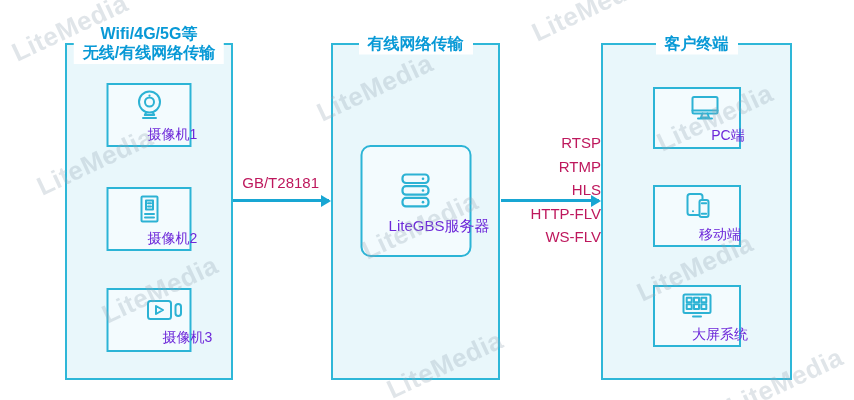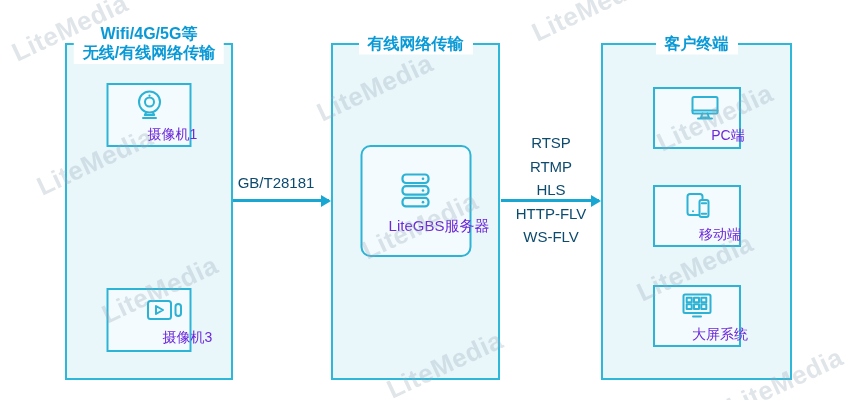--- a/index.html
+++ b/index.html
@@ -41,22 +41,22 @@
   
   .arrow{position:absolute;height:3px;background:#18a6d3;}
   .arrow::after{
     content:"";position:absolute;right:-2px;top:50%;transform:translateY(-50%);
     border-left:10px solid #18a6d3;border-top:6px solid transparent;
     border-bottom:6px solid transparent;width:0;height:0;
   }
   .arrow1{left:233px;top:199px;width:96px;}
   .arrow2{left:501px;top:199px;width:98px;}
   .conn-label{
-    position:absolute;color:#0c4a6e;font-size:15px;font-weight:500;
-    text-align:center;
+    position:absolute;color:#be185d;font-size:15px;font-weight:500;
+    text-align:right;
   }
   .conn1-label{left:233px;width:86px;top:174px;line-height:18px;}
   .conn2-stack{left:501px;width:100px;top:131px;line-height:23.5px;}
   
   .wm{
     position:absolute;transform:translate(-50%,-50%) rotate(-25deg);
     color:rgba(151,169,183,0.30);font-size:26px;font-weight:bold;
     letter-spacing:0.5px;white-space:nowrap;pointer-events:none;z-index:5;
   }
   svg{display:block;}
@@ -76,20 +76,31 @@
       <svg width="34" height="34" viewBox="0 0 34 34" stroke="#2cb2d4" stroke-width="2" fill="none" stroke-linecap="round" stroke-linejoin="round">
         <circle cx="17" cy="14" r="10.5"></circle>
         <circle cx="17" cy="14" r="4.5"></circle>
         <circle cx="17" cy="7.6" r="1.1" fill="#2cb2d4" stroke="none"></circle>
         <path d="M13.8 24.2 L12.3 27 H21.7 L20.2 24.2"></path>
         <path d="M10.5 30 H23.5"></path>
       </svg>
       <div class="card-label">摄像机1</div>
     </div>
 
+    <div class="card pos2">
+      <svg width="34" height="34" viewBox="0 0 34 34" stroke="#2cb2d4" stroke-width="2" fill="none" stroke-linecap="round" stroke-linejoin="round">
+        <rect x="9" y="4.5" width="16" height="25" rx="1"></rect>
+        <rect x="13.5" y="8.5" width="7" height="9"></rect>
+        <path d="M15.5 11.3 H18.5"></path>
+        <path d="M15.5 14.4 H18.5"></path>
+        <path d="M12.5 22 H21.5"></path>
+        <path d="M12.5 25.5 H21.5"></path>
+      </svg>
+      <div class="card-label">摄像机2</div>
+    </div>
 
     <div class="card pos3">
       <svg width="40" height="30" viewBox="0 0 40 30" stroke="#2cb2d4" stroke-width="2" fill="none" stroke-linecap="round" stroke-linejoin="round">
         <rect x="3.5" y="6" width="23" height="18" rx="2.5"></rect>
         <path d="M11.5 11 L18.5 15 L11.5 19 Z"></path>
         <rect x="31" y="9" width="5.5" height="12" rx="2.75"></rect>
       </svg>
       <div class="card-label">摄像机3</div>
     </div>
   </div>

